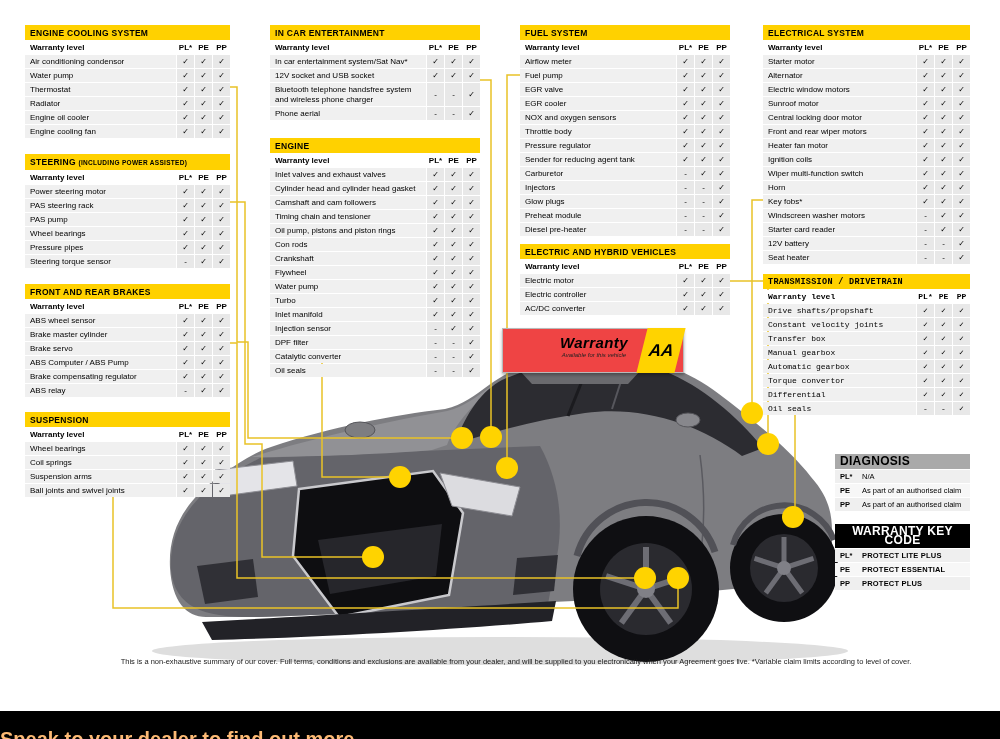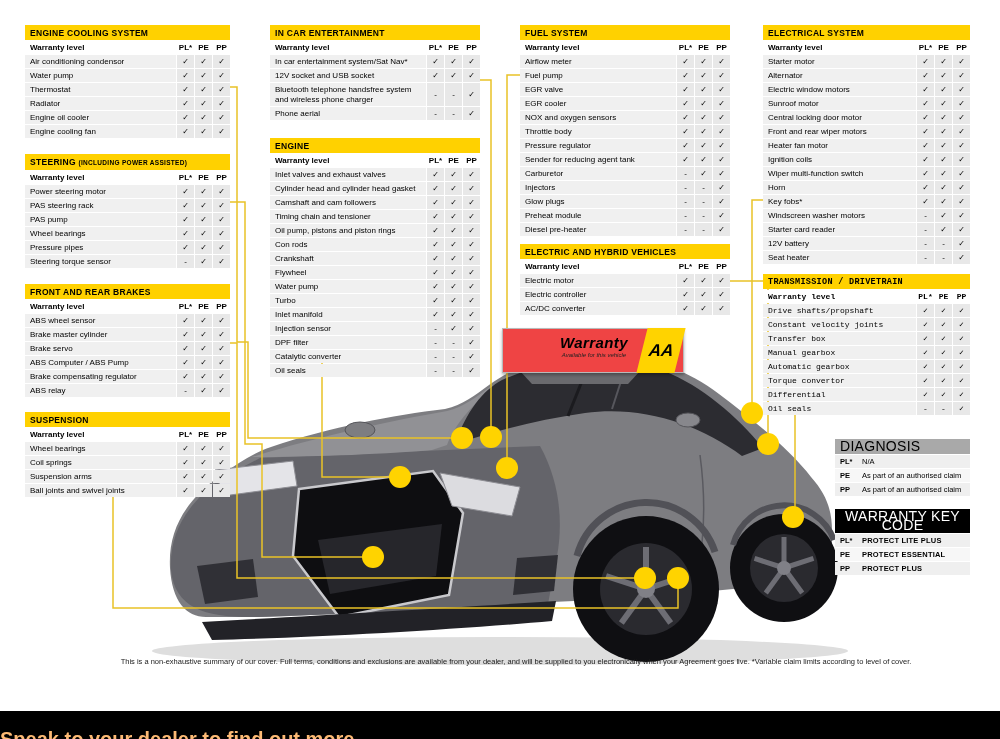--- a/index.html
+++ b/index.html
@@ -10,21 +10,21 @@
   .tbl{position:absolute;z-index:2;font-size:8px;line-height:10px;}
   .tbl-title{background:#FFD100;font-weight:bold;font-size:8.5px;padding:3px 5px 2px;letter-spacing:.3px;}
   .tsuf{font-size:6.5px;}
   .tbl-row{display:flex;margin-top:1px;}
   .lbl{flex:1;background:#f0f0f0;padding:2px 5px 1px;display:flex;align-items:center;}
   .col{width:17px;margin-left:1px;background:#e8e8e8;display:flex;align-items:center;justify-content:center;flex:none;}
   .tbl-head .lbl,.tbl-head .col{background:#fff;font-weight:bold;}
   .mark{font-size:8px;}
   
   .legend{position:absolute;z-index:2;font-size:7.5px;line-height:9px;}
-  .lg-title{font-weight:normal;font-size:14px;padding:3px 5px;letter-spacing:.3px;}
+  .lg-title{font-weight:bold;font-size:12px;padding:3px 5px;letter-spacing:.3px;margin-top:15px;}
   .legend[data-legend="diagnosis"] .lg-title{background:#a9a9a9;color:#000;}
   .legend[data-legend="key_code"] .lg-title{background:#000;color:#fff;text-align:center;}
   .lg-row{display:flex;margin-top:1px;background:#efefef;padding:2px 5px;}
   .lg-row:nth-of-type(odd){background:#f7f7f7;}
   .lg-code{width:22px;font-weight:bold;}
   .lg-text{flex:1;}
   .legend[data-legend="key_code"] .lg-text{font-weight:bold;letter-spacing:.2px;}
   
   .badge{position:absolute;left:502px;top:328px;width:141px;height:43px;z-index:3;display:flex;
          background:#ef4444;border:1px solid #b9b9b9;box-shadow:0 2px 3px rgba(0,0,0,.3);padding-left:39px;}

